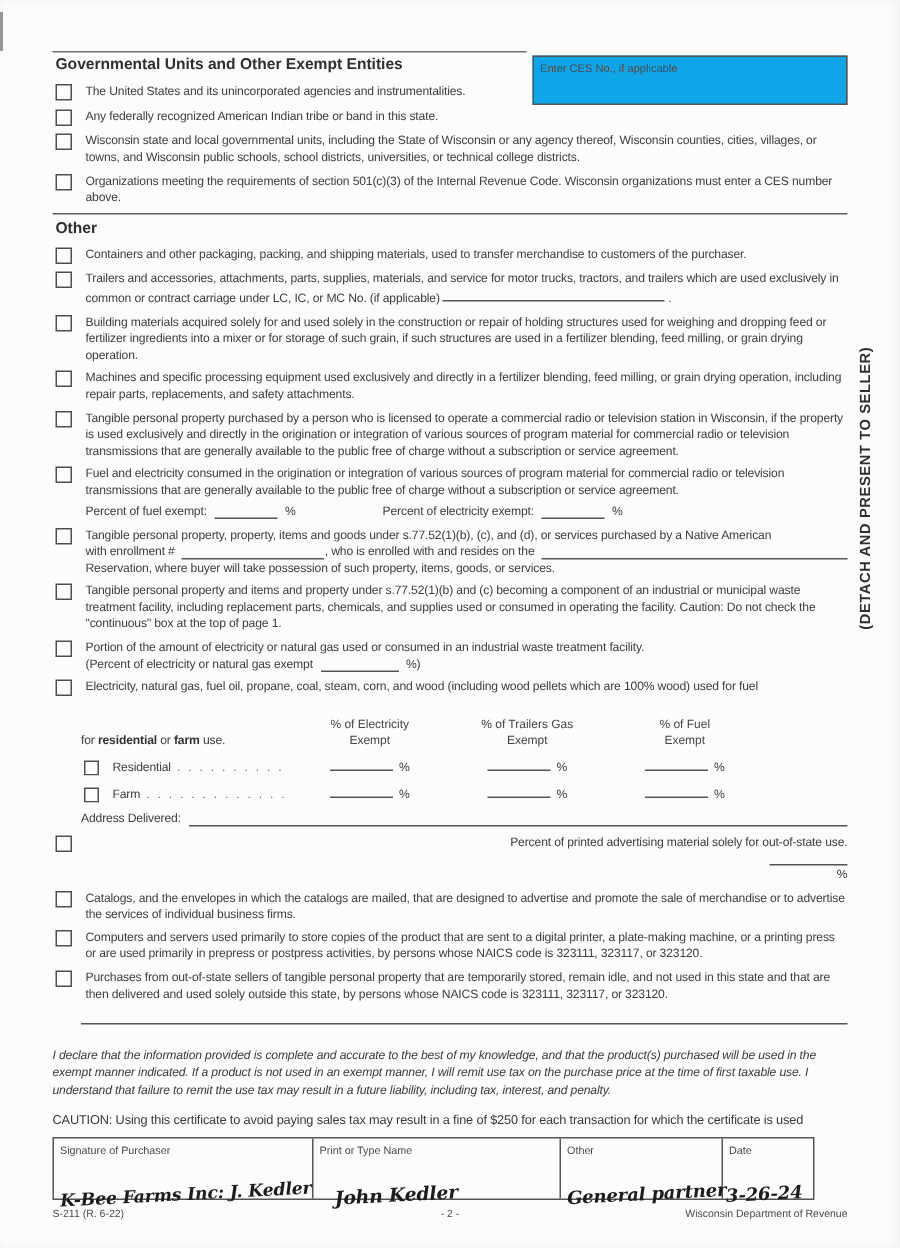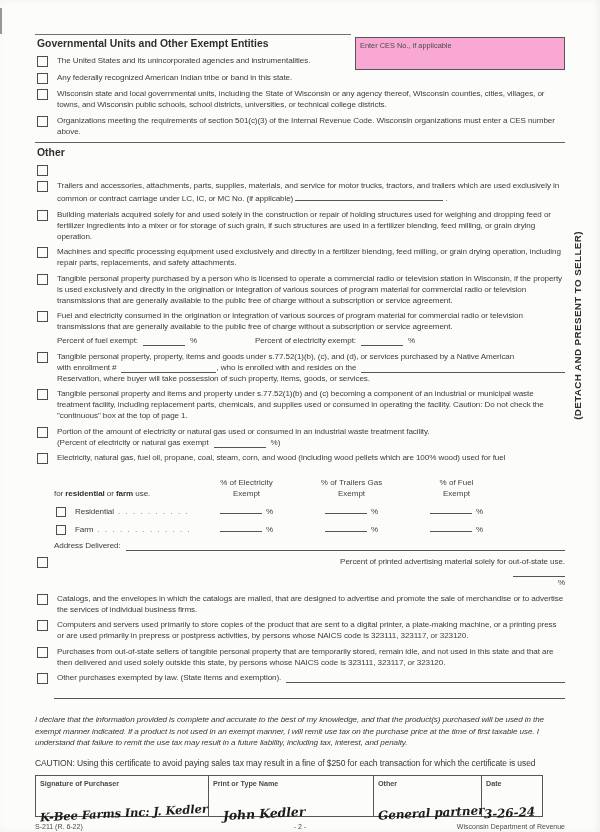--- a/index.html
+++ b/index.html
@@ -8,21 +8,21 @@
     font-family:"Liberation Sans",sans-serif;color:#3d3d3d;
     font-size:8.1px;line-height:11px;letter-spacing:-0.1px;
     overflow:hidden;box-shadow:inset -2px 0 6px rgba(0,0,0,.05);
   }
   .content{position:absolute;left:35px;top:34px;width:530px;}
   .toprule{border-top:1.6px solid #6f6f6f;width:316px;margin-bottom:3px;}
   .sec-title{font-size:10.4px;font-weight:bold;letter-spacing:0;color:#2f2f2f;margin:2px 0 6px 2px;}
   .gov-head{position:relative;}
   .ces-box{
     position:absolute;top:-1px;right:0;width:210px;height:33px;
-    border:1.2px solid #555;background:#f9a8d4;padding:2px 4px;box-sizing:border-box;
+    border:1.2px solid #555;background:#0ea5e9;padding:2px 4px;box-sizing:border-box;
   }
   .ces-box .ces-label{font-size:7.4px;letter-spacing:0;color:#4a4a4a;}
   .divider{border-top:1.6px solid #5f5f5f;margin:5px 0 4px 0;}
   .item{display:flex;align-items:flex-start;margin-bottom:4.5px;}
   .cb{flex:none;width:9px;height:9px;border:1.1px solid #4e4e4e;margin:1px 9px 0 2px;background:#fdfdfc;}
   .cb.small{width:8px;height:8px;}
   .txt{flex:1;}
   .mr-ces{margin-right:222px;}
   .blank{display:inline-block;border-bottom:1px solid #555;height:9px;vertical-align:baseline;}
   .w95{width:95px;} .w45{width:42px;} .w150{width:148px;} .w55{width:52px;}
@@ -45,21 +45,21 @@
   .full-underline{margin:6px 0 0 19px;border-bottom:1.2px solid #555;height:8px;}
   .decl{font-style:italic;margin-top:15px;color:#3a3a3a;line-height:11.5px;}
   .caution{margin-top:9px;font-size:8.5px;color:#383838;}
   
   .sig-table{
     display:grid;grid-template-columns:173px 165px 108px 1fr;
     border:1.2px solid #555;margin-top:6px;height:42px;width:508px;box-sizing:border-box;
   }
   .sig-cell{border-right:1.2px solid #555;padding:2px 4px;position:relative;overflow:visible;}
   .sig-cell:last-child{border-right:none;}
-  .sig-label{font-size:7.2px;letter-spacing:0;color:#4a4a4a;font-weight:bold;}
+  .sig-label{font-size:7.2px;letter-spacing:0;color:#4a4a4a;}
   .hand{
     font-family:"DejaVu Serif",serif;font-style:italic;font-weight:bold;color:#1c1c1c;
     position:absolute;bottom:-3px;left:4px;white-space:nowrap;transform:rotate(-3deg);
   }
   .hand.sig{font-size:11.5px;} .hand.name{font-size:12.5px;left:14px;} 
   .hand.title{font-size:12px;} .hand.date{font-size:12px;left:2px;}
   .footer{display:flex;margin-top:4px;font-size:7px;letter-spacing:0;color:#4a4a4a;}
   .footer .fl{flex:1;text-align:left;} .footer .fc{flex:1;text-align:center;} .footer .fr{flex:1;text-align:right;}
   .side-note-anchor{
     position:absolute;left:577px;top:325px;width:0;height:0;
@@ -110,20 +110,21 @@
       <div class="cb"></div>
       <div class="txt">Organizations meeting the requirements of section 501(c)(3) of the Internal Revenue Code.  Wisconsin organizations must enter a CES number above.</div>
     </div>
 
     <div class="divider"></div>
 
     <div class="sec-title">Other</div>
 
     <div class="item">
       <div class="cb"></div>
+      <div class="txt">Containers and other packaging, packing, and shipping materials, used to transfer merchandise to customers of the purchaser.</div>
     </div>
 
     <div class="item">
       <div class="cb"></div>
       <div class="txt">
         <span>Trailers and accessories, attachments, parts, supplies, materials, and service for motor trucks, tractors, and trailers which are used exclusively in common or contract carriage under LC, IC, or MC No. (if applicable)</span>
         <span class="blank w150"></span>
         <span>.</span>
       </div>
     </div>
@@ -272,28 +273,20 @@
     <div class="item">
       <div class="cb"></div>
       <div class="txt">Computers and servers used primarily to store copies of the product that are sent to a digital printer, a plate-making machine, or a printing press or are used primarily in prepress or postpress activities, by persons whose NAICS code is 323111, 323117, or 323120.</div>
     </div>
 
     <div class="item">
       <div class="cb"></div>
       <div class="txt">Purchases from out-of-state sellers of tangible personal property that are temporarily stored, remain idle, and not used in this state and that are then delivered and used solely outside this state, by persons whose NAICS code is 323111, 323117, or 323120.</div>
     </div>
 
-    <div class="item" style="margin-bottom:0;">
-      <div class="cb"></div>
-      <div class="txt inline-flex-line" style="display:flex;">
-        <span>Other purchases exempted by law. (State items and exemption).</span>
-        <span class="gap6"></span>
-        <span class="blank grow"></span>
-      </div>
-    </div>
 
     <div class="full-underline"></div>
 
     <div class="decl">I declare that the information provided is complete and accurate to the best of my knowledge, and that the product(s) purchased will be used in the exempt manner indicated. If a product is not used in an exempt manner, I will remit use tax on the purchase price at the time of first taxable use. I understand that failure to remit the use tax may result in a future liability, including tax, interest, and penalty.</div>
 
     <div class="caution">CAUTION: Using this certificate to avoid paying sales tax may result in a fine of $250 for each transaction for which the certificate is used</div>
 
     <div class="sig-table">
       <div class="sig-cell">
         <div class="sig-label">Signature of Purchaser</div>

